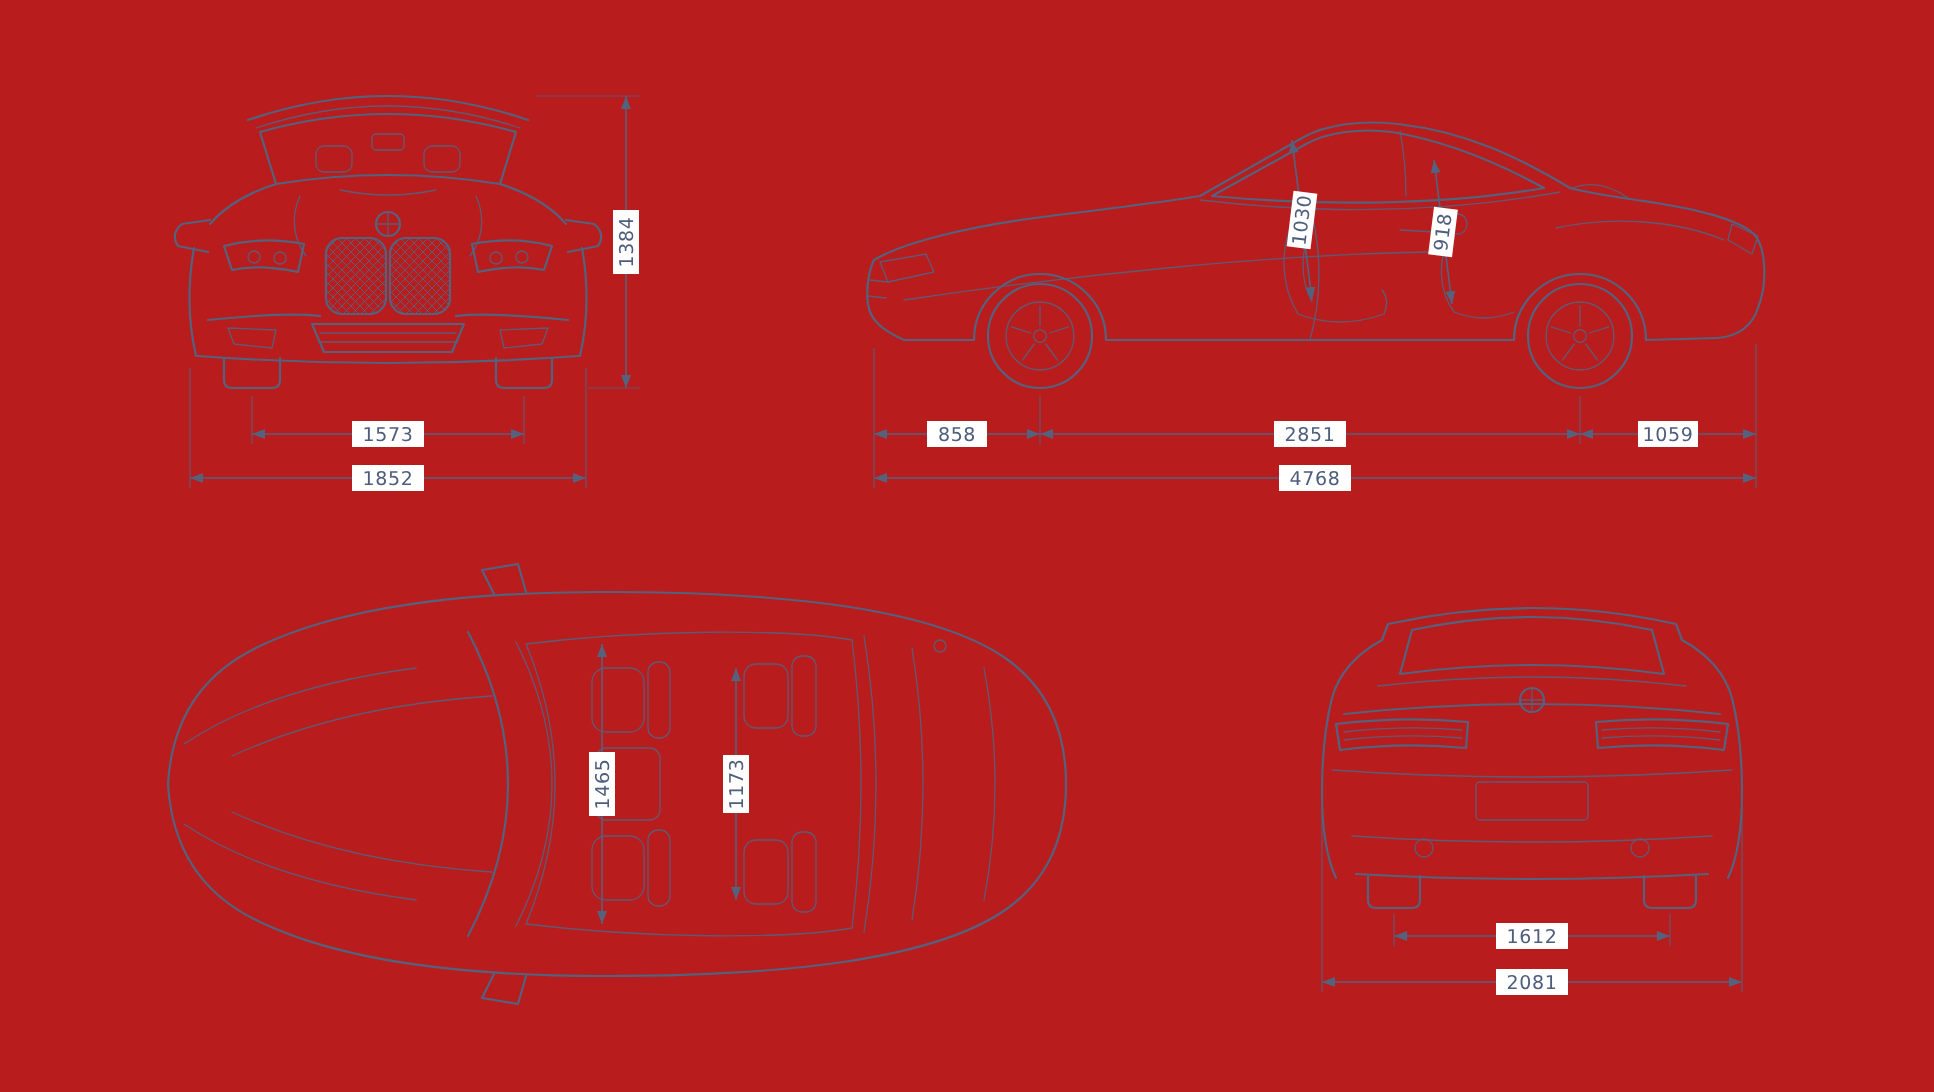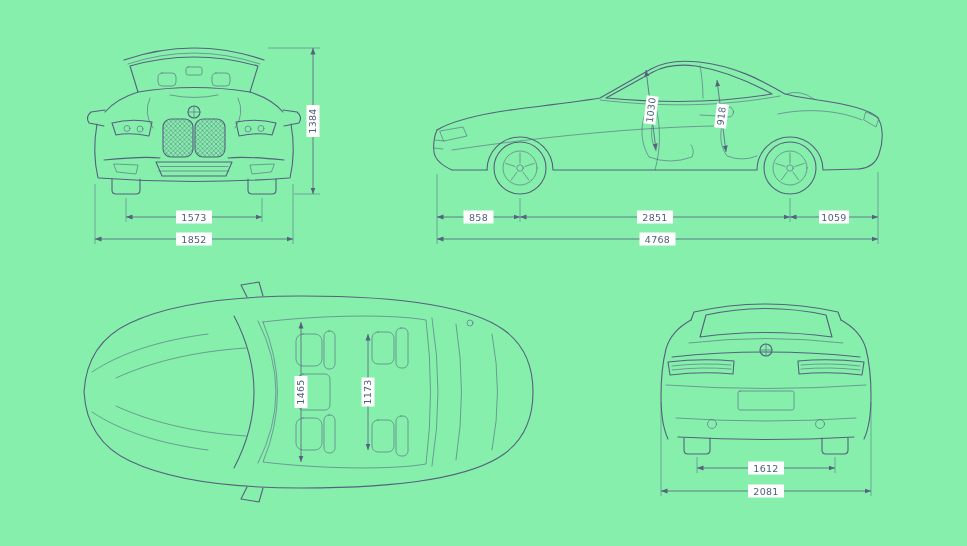--- a/index.html
+++ b/index.html
@@ -1,16 +1,16 @@
 <!DOCTYPE html>
 <html><head>
 <meta charset="utf-8">
 <style>
   html,body{margin:0;padding:0;background:#ffffff;}
-  .canvas{position:relative;width:967px;height:546px;background:#86efac;overflow:hidden;
+  .canvas{position:relative;width:967px;height:546px;background:#b91c1c;overflow:hidden;
           font-family:"DejaVu Sans",sans-serif;text-align:right;}
   svg{position:absolute;left:0;top:0;}
   .ln{fill:none;stroke:#54627e;stroke-width:1.1;stroke-linecap:round;stroke-linejoin:round;}
   .ln2{fill:none;stroke:#54627e;stroke-width:0.65;stroke-linecap:round;stroke-linejoin:round;opacity:.9;}
   .grille{fill:url(#xh);stroke:#54627e;stroke-width:1.1;}
   .dim{stroke:#54627e;stroke-width:0.8;fill:none;}
   .ext{stroke:#54627e;stroke-width:0.6;fill:none;opacity:.85;}
   .lblbg{fill:#ffffff;}
   .dimtxt{font:9.5px "DejaVu Sans",sans-serif;fill:#4e5d7c;text-anchor:middle;letter-spacing:.3px;}
 </style>

